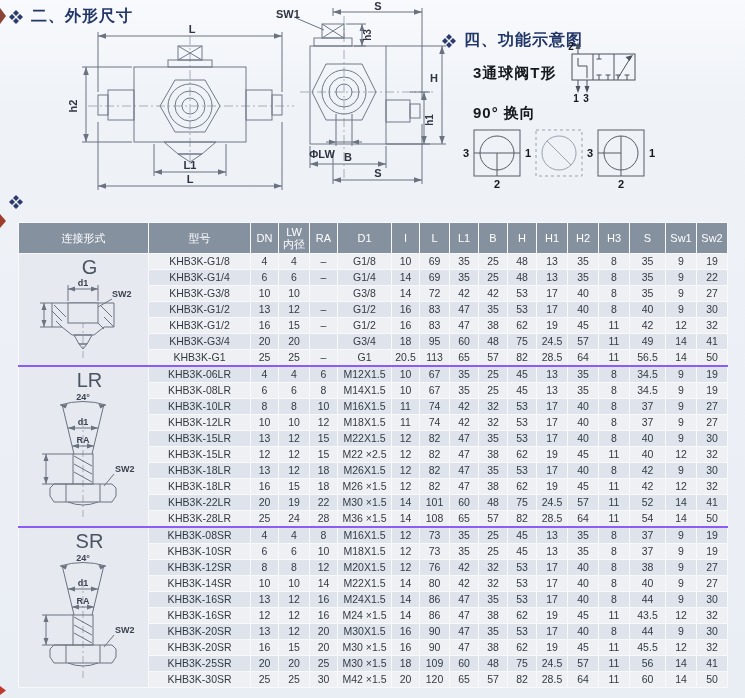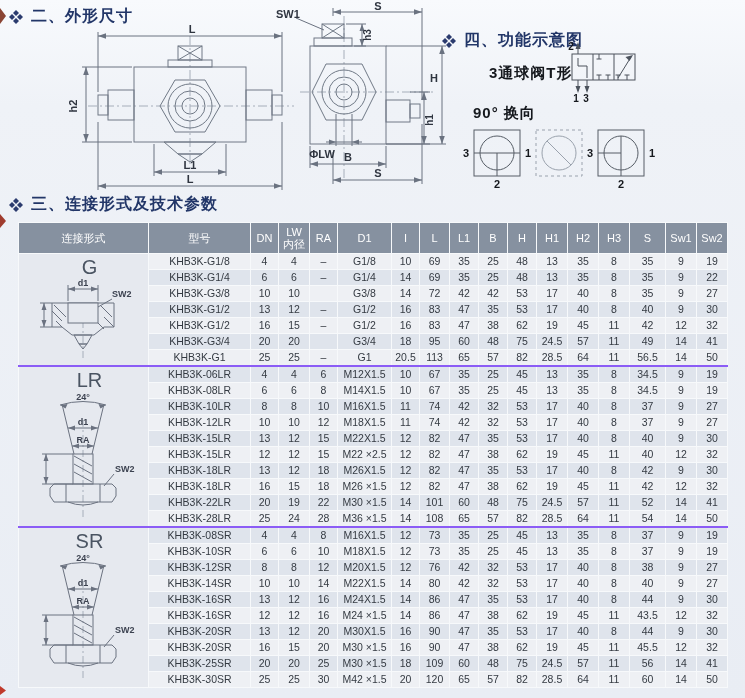--- a/index.html
+++ b/index.html
@@ -13,21 +13,21 @@
 
   
   .sec-title{position:absolute;display:flex;align-items:center;gap:7px;
     font-size:16px;font-weight:bold;color:#223668;letter-spacing:1px;}
   .t2{left:8px;top:6px;}
   .t3{left:8px;top:194px;}
   .t4{left:441px;top:30px;}
   .bullet{flex:0 0 auto;}
 
   .func-label{position:absolute;font-size:15px;font-weight:bold;color:#15181d;letter-spacing:1px;}
-  .fl1{left:473px;top:64px;margin-left:16px;}
+  .fl1{left:473px;top:64px;}
   .fl2{left:473px;top:104px;text-align:right;}
 
   .abs{position:absolute;}
 
   
   .edge-mark{position:absolute;left:0;width:6px;}
   .em1{top:8px;height:16px;background:#8a4433;clip-path:polygon(0 0,100% 50%,0 100%);}
   .em2{top:214px;height:14px;background:#a03c2e;clip-path:polygon(0 0,100% 50%,0 100%);}
   .em3{top:686px;height:9px;background:#c0392b;clip-path:polygon(0 0,100% 50%,0 100%);}
 
@@ -246,21 +246,20 @@
 
   <div class="sec-title t3">
     <svg class="bullet" width="16" height="16" viewBox="0 0 16 16">
       <g fill="#2b3b6e">
         <polygon points="8,1 11,4 8,7 5,4"></polygon>
           <polygon points="4,5 7,8 4,11 1,8"></polygon>
         <polygon points="12,5 15,8 12,11 9,8"></polygon>
           <polygon points="8,9 11,12 8,15 5,12"></polygon>
       </g>
     </svg>
-    <span>三、连接形式及技术参数</span>
   </div>
 
   <table class="spec">
     <colgroup>
       <col style="width:130px">
         <col style="width:102px">
         <col style="width:28px">
         <col style="width:31px">
       <col style="width:28px">
         <col style="width:54px">

